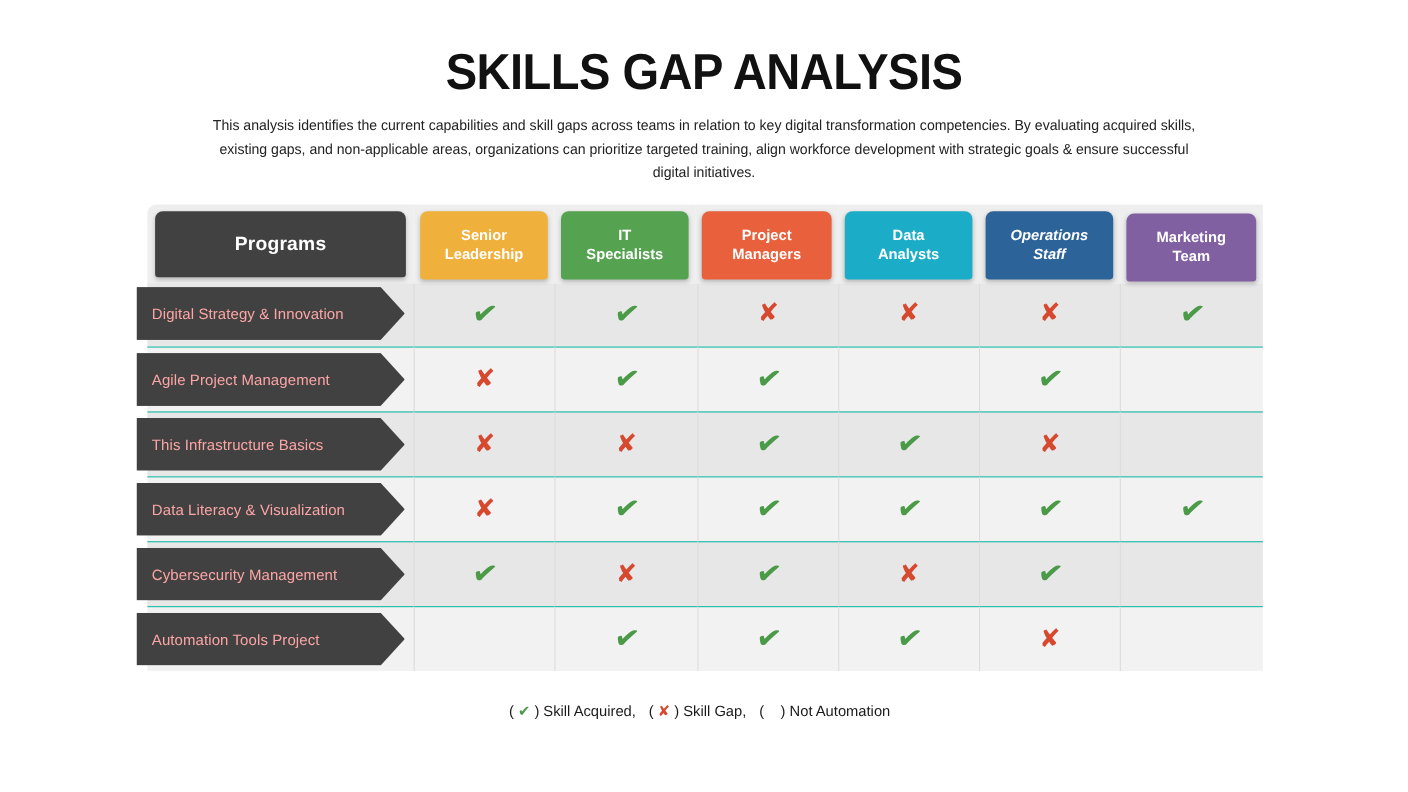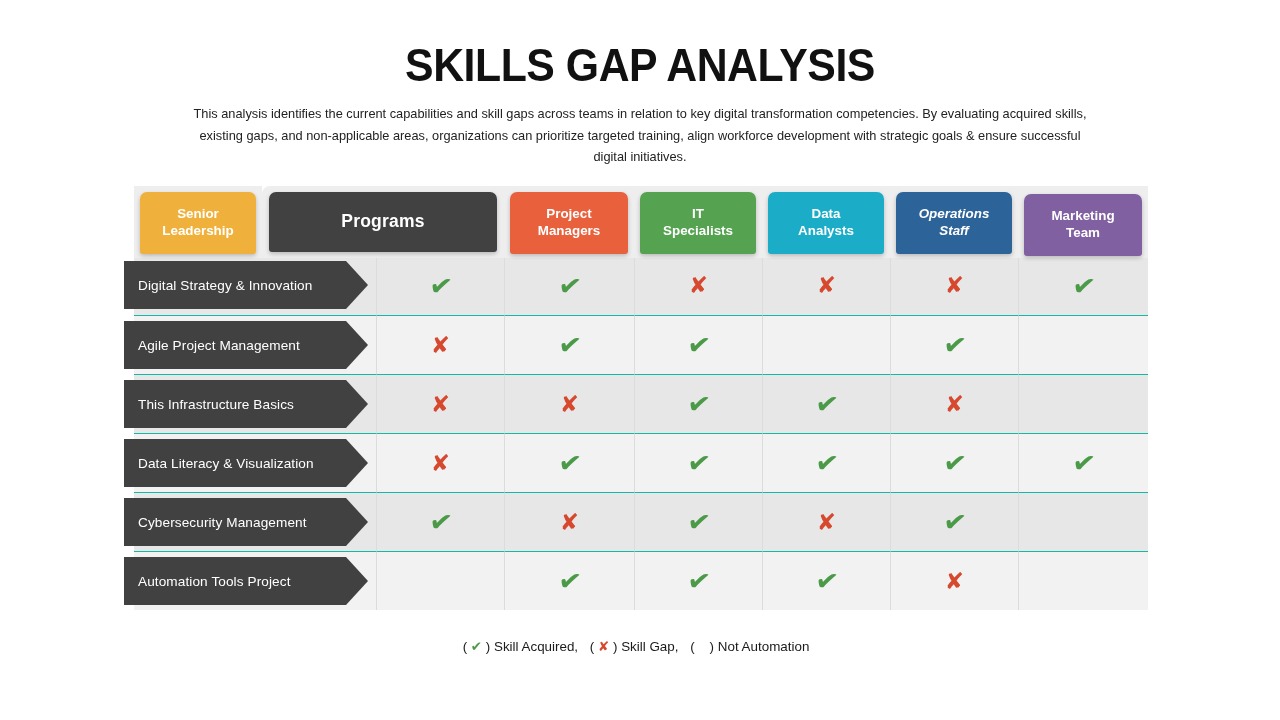--- a/index.html
+++ b/index.html
@@ -109,21 +109,21 @@
   .row + .row .row-label-cell { border-top: 1px solid #14b8a6; }
 
   
   .tab {
     position: absolute;
     left: -10px;
     top: 5px;
     width: 244px;
     height: 48px;
     background: #414141;
-    color: #ffffff;
+    color: #fca5a5;
     display: flex;
     align-items: center;
     font-size: 13.6px;
     padding-left: 14px;
     box-sizing: border-box;
     clip-path: polygon(0 0, calc(100% - 22px) 0, 100% 50%, calc(100% - 22px) 100%, 0 100%);
     filter: drop-shadow(1px 2px 2px rgba(0,0,0,0.32));
     z-index: 3;
     letter-spacing: 0.1px;
   }
@@ -155,38 +155,38 @@
   .legend .seg { margin-right: 8px; white-space: nowrap; }
 </style>
 </head>
 <body>
 
 <h1 class="title">SKILLS GAP ANALYSIS</h1>
 <p class="subtitle">This analysis identifies the current capabilities and skill gaps across teams in relation to key digital transformation competencies. By evaluating acquired skills, existing gaps, and non-applicable areas, organizations can prioritize targeted training, align workforce development with strategic goals &amp; ensure successful digital initiatives.</p>
 
 <div class="matrix">
   <div class="head-row">
+      <div class="chip-wrap first" style="flex: 0 0 242px;">
+        <div class="chip programs" style="background: rgb(65, 65, 65); width: 228px; height: 60px;">
+          <span>Programs</span>
+        </div>
+      </div>
       <div class="chip-wrap" style="flex: 0 0 128px;">
         <div class="chip" style="background: rgb(240, 176, 60); width: 116px; height: 62px;">
           <span>Senior<br>Leadership</span>
         </div>
       </div>
-      <div class="chip-wrap first" style="flex: 0 0 242px;">
-        <div class="chip programs" style="background: rgb(65, 65, 65); width: 228px; height: 60px;">
-          <span>Programs</span>
+      <div class="chip-wrap" style="flex: 0 0 128px;">
+        <div class="chip" style="background: rgb(85, 163, 80); width: 116px; height: 62px;">
+          <span>IT<br>Specialists</span>
         </div>
       </div>
       <div class="chip-wrap" style="flex: 0 0 130px;">
         <div class="chip" style="background: rgb(232, 96, 60); width: 118px; height: 62px;">
           <span>Project<br>Managers</span>
-        </div>
-      </div>
-      <div class="chip-wrap" style="flex: 0 0 128px;">
-        <div class="chip" style="background: rgb(85, 163, 80); width: 116px; height: 62px;">
-          <span>IT<br>Specialists</span>
         </div>
       </div>
       <div class="chip-wrap" style="flex: 0 0 128px;">
         <div class="chip" style="background: rgb(27, 173, 200); width: 116px; height: 62px;">
           <span>Data<br>Analysts</span>
         </div>
       </div>
       <div class="chip-wrap" style="flex: 0 0 128px; font-style: italic;">
         <div class="chip" style="background: rgb(44, 99, 153); width: 116px; height: 62px;">
           <span>Operations<br>Staff</span>

